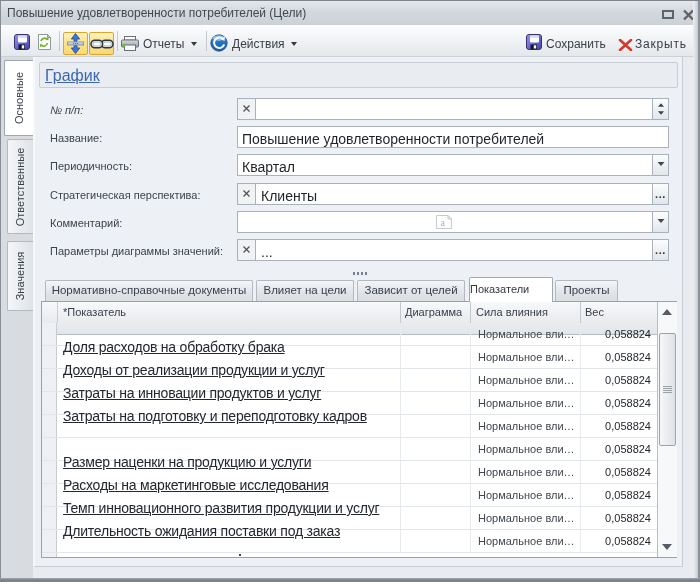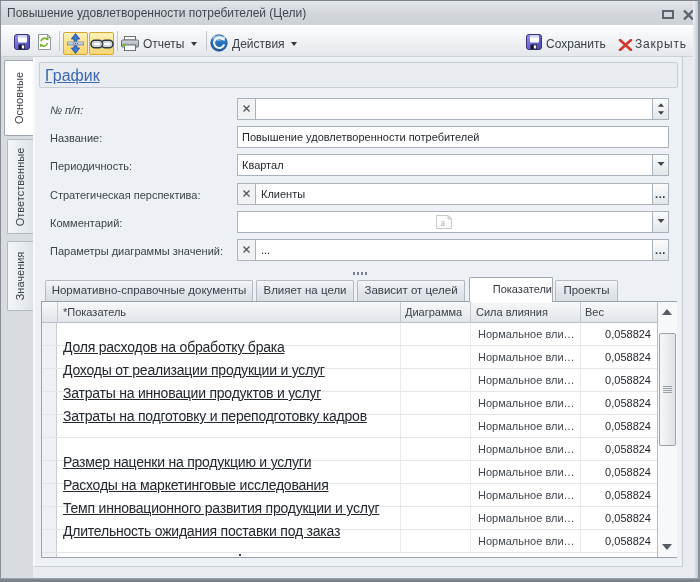--- a/index.html
+++ b/index.html
@@ -27,31 +27,31 @@
 #vtab2 { left:7px; top:139px; width:26px; height:95px; background:linear-gradient(to right,#f4f6f8,#dfe3e7); border:1px solid #b2b9c0; border-right:none; border-radius:2px 0 0 2px; }
 #vtab3 { left:7px; top:241px; width:26px; height:70px; background:linear-gradient(to right,#f4f6f8,#dfe3e7); border:1px solid #b2b9c0; border-right:none; border-radius:2px 0 0 2px; }
 
 #page { left:33px; top:57px; width:650px; height:510px; background:#edf0f4; border-left:2px solid #f6f8fa; border-right:1px solid #c6ccd2; border-bottom:1px solid #c9ced4; z-index:1; }
 #gbar { left:39px; top:62px; width:639px; height:26px; background:#e9edf1; border:1px solid #c8cdd3; border-radius:2px; z-index:2; }
 #glink { left:45px; top:67px; font-size:16px; color:#3c66b4; text-decoration:underline; z-index:2; }
 .flabel { left:50px; font-size:11px; color:#3c434b; z-index:2; }
 .finput { left:237px; width:432px; height:22px; background:#fff; border:1px solid #a9b1bb; z-index:2; }
 .xbtn { position:absolute; left:0; top:0; width:18px; height:20px; background:#f0f2f4; border-right:1px solid #a9b1bb; }
 .rbtn { position:absolute; right:0; top:0; width:16px; height:20px; background:linear-gradient(#fbfcfd,#e2e6ea); border-left:1px solid #a9b1bb; }
-.ftext { position:absolute; top:4px; font-size:11px; color:#1e2328; white-space:nowrap; }
+.ftext { position:absolute; top:4px; font-size:14px; color:#1e2328; white-space:nowrap; }
 
 .dot { top:272px; width:2px; height:3px; background:#79828c; z-index:2; }
 
 .htab { top:280px; height:21px; background:linear-gradient(#f4f6f8,#e0e4e8 60%,#dbdfe4); border:1px solid #b2b9c0; border-bottom:none; border-radius:2px 2px 0 0; font-size:11.5px; color:#3b4149; text-align:center; z-index:2; }
 .htab div { margin-top:3px; }
-#htab-active { left:469px; top:277px; width:84px; height:25px; background:#fff; border:1px solid #a0a8b1; border-bottom:none; border-radius:2px 2px 0 0; font-size:11px; color:#33383f; text-align:right; z-index:4; }
+#htab-active { left:469px; top:277px; width:84px; height:25px; background:#fff; border:1px solid #a0a8b1; border-bottom:none; border-radius:2px 2px 0 0; font-size:11px; color:#33383f; text-align:left; z-index:4; }
 #htab-active div { margin-top:5px; }
 
 #grid { left:41px; top:301px; width:636px; height:257px; background:#fff; border:1px solid #99a1aa; z-index:3; }
-#ghead { position:absolute; left:0; top:0; width:615px; height:21px; background:linear-gradient(#f7f8fa,#eceef1 50%,#e2e6ea); border-bottom:1px solid #b6bdc4; }
+#ghead { position:absolute; left:0; top:0; width:615px; height:33px; background:linear-gradient(#f7f8fa,#eceef1 50%,#e2e6ea); border-bottom:1px solid #b6bdc4; }
 .ghtext { position:absolute; top:4px; font-size:11px; color:#383f47; }
 .gvlina { position:absolute; top:0; width:1px; height:21px; background:#c2c8cf; }
 .grow { position:absolute; left:0; width:615px; height:23px; border-bottom:1px solid #e2e6ea; }
 .grow .c1 { position:absolute; left:0; top:0; width:15px; height:22px; background:#eef0f3; border-right:1px solid #c8cdd2; }
 .grow .t1 { position:absolute; left:21px; top:16px; font-size:14px; letter-spacing:-0.22px; color:#23282e; white-space:nowrap;text-decoration:underline; }
 .grow .t3 { position:absolute; left:436px; top:5px; font-size:11px; color:#41474e; white-space:nowrap; }
 .grow .t4 { position:absolute; left:539px; top:5px; width:70px; text-align:right; font-size:11px; color:#23282e; }
 .grow .v2 { position:absolute; left:358px; top:0; width:1px; height:22px; background:#e8ebee; }
 .grow .v3 { position:absolute; left:428px; top:0; width:1px; height:22px; background:#e8ebee; }
 .grow .v4 { position:absolute; left:538px; top:0; width:1px; height:22px; background:#e8ebee; }

